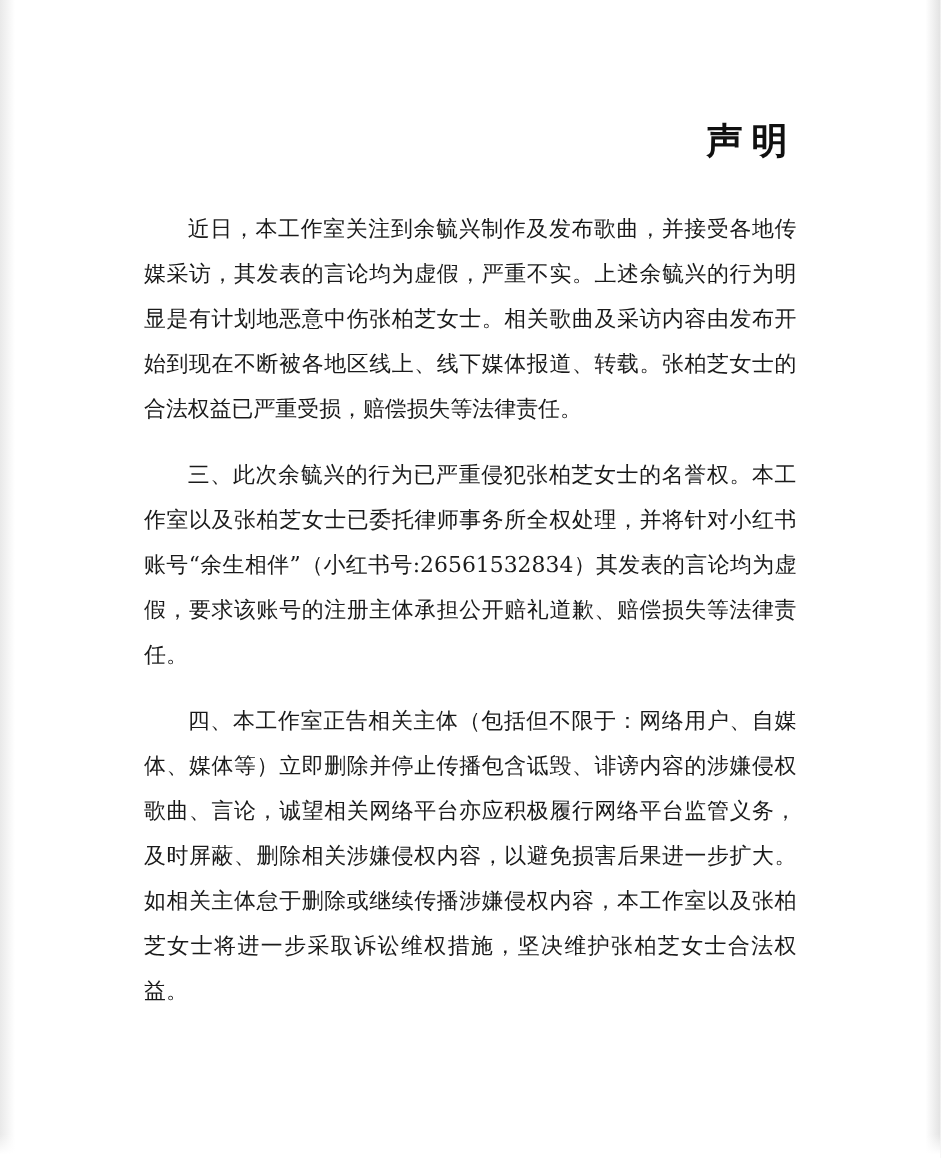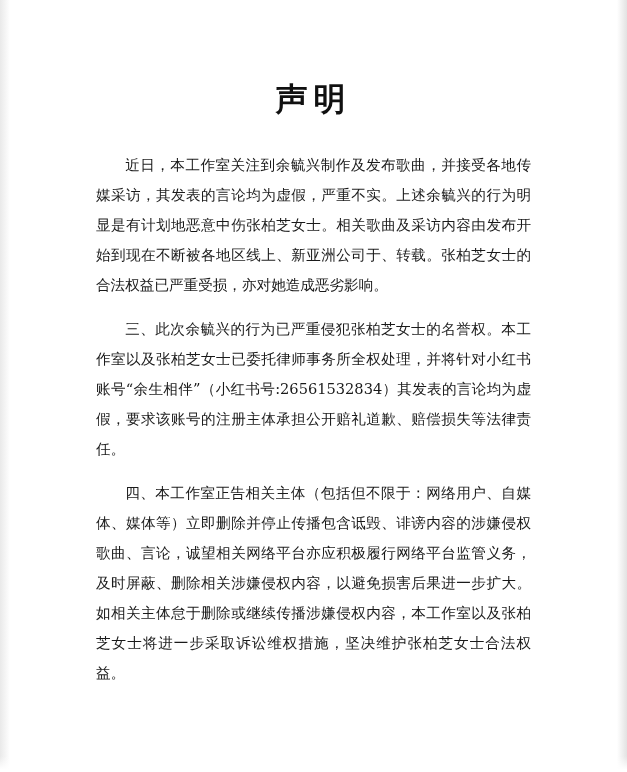--- a/index.html
+++ b/index.html
@@ -36,22 +36,22 @@
     right: 0;
     background: linear-gradient(to left, #e2e2e2 0%, #ffffff 100%);
   }
   .content {
     position: absolute;
     left: 96px;
     right: 96px;
     top: 0;
   }
   .doc-title {
-    text-align: center;
-    font-size: 32px;
+    text-align: right;
+    font-size: 24px;
     font-weight: bold;
     letter-spacing: 6px;
     color: #101010;
     margin-top: 78px;
     margin-bottom: 28px;
     font-family: "DejaVu Serif", "Liberation Serif", serif;
   }
   .para {
     font-size: 14.6px;
     line-height: 30px;
@@ -74,20 +74,20 @@
 </head>
 <body>
 
 <div class="page">
   <div class="edge-left"></div>
   <div class="edge-right"></div>
 
   <div class="content">
     <h1 class="doc-title">声明</h1>
 
-    <p class="para">近日，本工作室关注到余毓兴制作及发布歌曲，并接受各地传媒采访，其发表的言论均为虚假，严重不实。上述余毓兴的行为明显是有计划地恶意中伤张柏芝女士。相关歌曲及采访内容由发布开始到现在不断被各地区线上、新亚洲公司于、转载。张柏芝女士的合法权益已严重受损，亦对她造成恶劣影响。</p>
+    <p class="para">近日，本工作室关注到余毓兴制作及发布歌曲，并接受各地传媒采访，其发表的言论均为虚假，严重不实。上述余毓兴的行为明显是有计划地恶意中伤张柏芝女士。相关歌曲及采访内容由发布开始到现在不断被各地区线上、线下媒体报道、转载。张柏芝女士的合法权益已严重受损，赔偿损失等法律责任。</p>
     <p class="para">三、此次余毓兴的行为已严重侵犯张柏芝女士的名誉权。本工作室以及张柏芝女士已委托律师事务所全权处理，并将针对小红书账号“余生相伴”（小红书号:26561532834）其发表的言论均为虚假，要求该账号的注册主体承担公开赔礼道歉、赔偿损失等法律责任。</p>
     <p class="para">四、本工作室正告相关主体（包括但不限于：网络用户、自媒体、媒体等）立即删除并停止传播包含诋毁、诽谤内容的涉嫌侵权歌曲、言论，诚望相关网络平台亦应积极履行网络平台监管义务，及时屏蔽、删除相关涉嫌侵权内容，以避免损害后果进一步扩大。如相关主体怠于删除或继续传播涉嫌侵权内容，本工作室以及张柏芝女士将进一步采取诉讼维权措施，坚决维护张柏芝女士合法权益。</p>
 
   </div>
 
   <div class="fade-bottom"></div>
 </div>
 
 </body></html>

